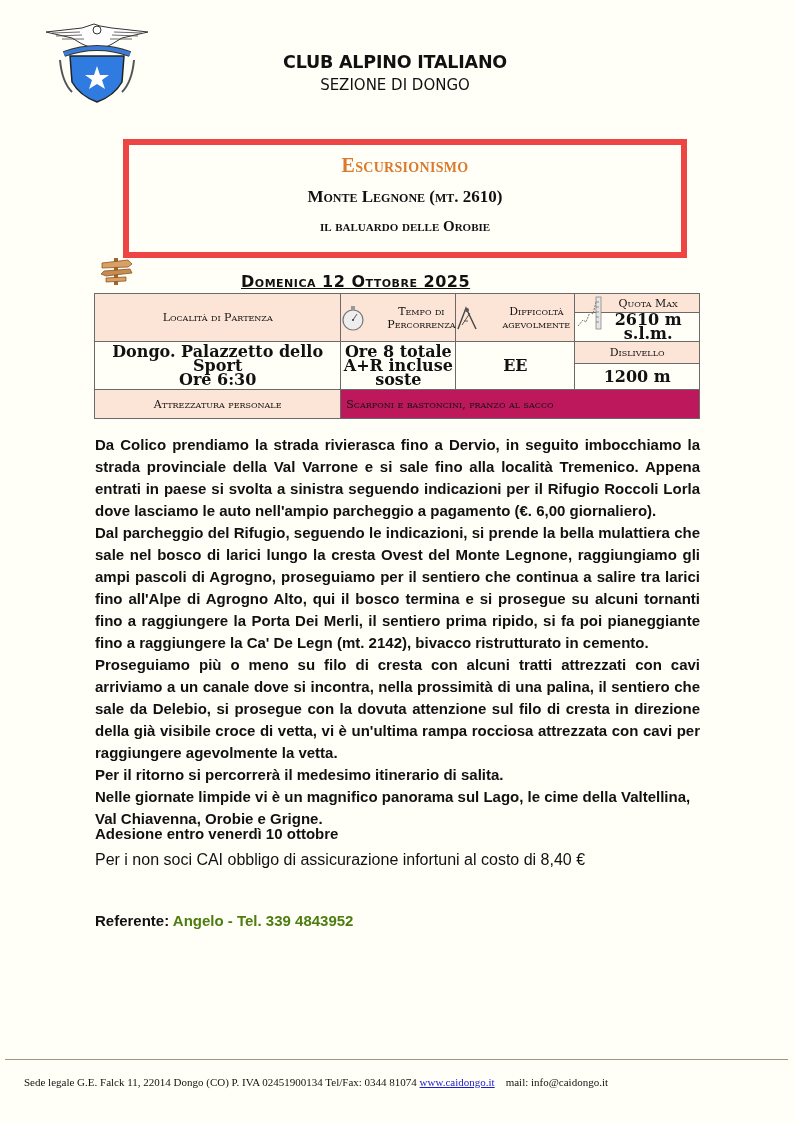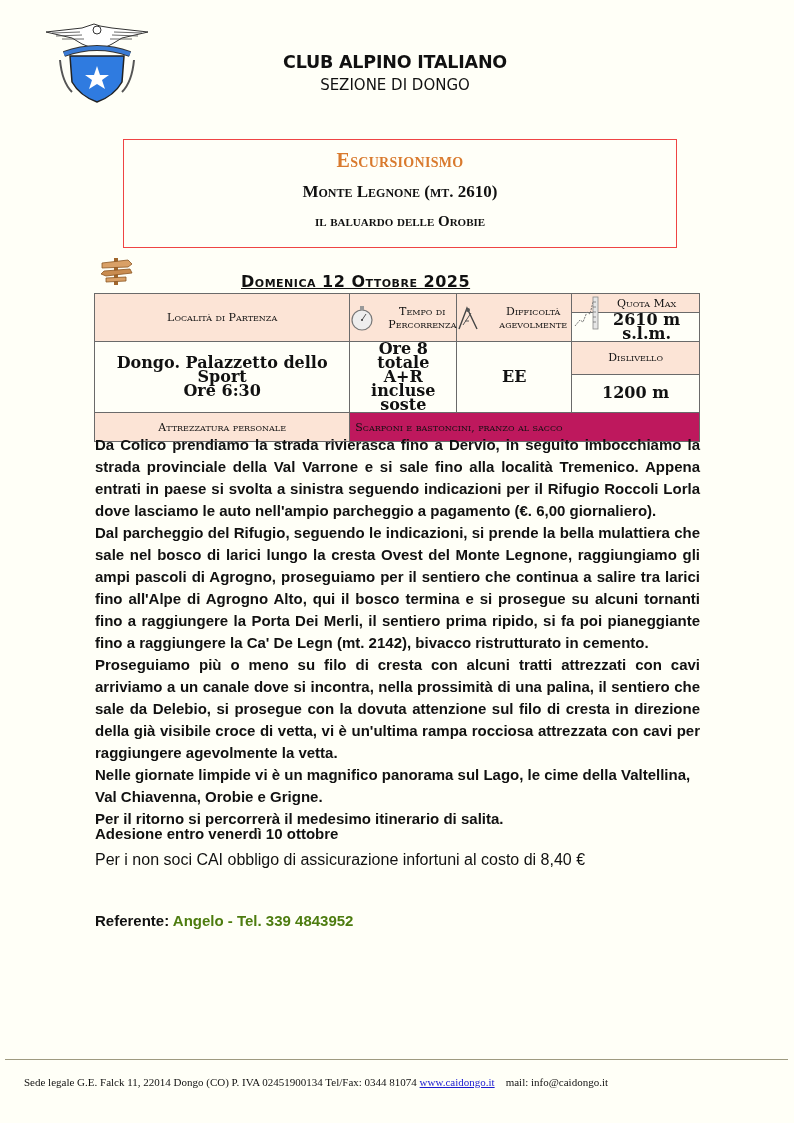--- a/index.html
+++ b/index.html
@@ -1,31 +1,31 @@
 <!DOCTYPE html>
 <html><head>
 <meta charset="utf-8">
 <style>
   html, body { margin:0; padding:0; }
   body { width:794px; height:1123px; background:#fffff7; position:relative; overflow:hidden; font-family:"Liberation Sans", sans-serif; color:#111; }
   .abs { position:absolute; }
   .logo { left:42px; top:22px; width:112px; width:110px; height:80px; }
   .club-title { left:240px; top:52px; width:310px; text-align:center; font-family:"DejaVu Sans", sans-serif; font-weight:bold; font-size:17.5px; letter-spacing:-0.2px; }
   .club-sub { left:240px; top:76px; width:310px; text-align:center; font-family:"DejaVu Sans", sans-serif; font-size:15px; }
-  .title-box { left:123px; top:139px; width:552px; height:107px; border:1px solid #ef4444; background:#fffff8; }
+  .title-box { left:123px; top:139px; width:552px; height:107px; border:6px solid #ef4444; background:#fffff8; }
   .esc { position:absolute; left:0; right:0; top:9px; text-align:center; font-family:"Liberation Serif", serif; font-weight:bold; color:#d97a2e; font-size:20px; font-variant:small-caps; letter-spacing:0.3px; }
   .monte { position:absolute; left:0; right:0; top:42px; text-align:center; font-family:"Liberation Serif", serif; font-weight:bold; font-size:17px; font-variant:small-caps; }
   .balu { position:absolute; left:0; right:0; top:73px; text-align:center; font-family:"Liberation Serif", serif; font-weight:bold; font-size:15px; font-variant:small-caps; }
   .signpost { left:98px; top:256px; width:38px; height:30px; }
   .date { left:241px; top:272px; font-family:"DejaVu Sans", sans-serif; font-weight:bold; font-size:16px; font-variant:small-caps; text-decoration:underline; letter-spacing:0.5px; }
   table.info { position:absolute; left:94px; top:293px; width:606px; border-collapse:collapse; font-family:"DejaVu Serif", serif; }
   table.info td { border:1px solid #6a6a6a; text-align:center; vertical-align:middle; padding:0; }
   .hdr { background:#fce4d6; font-variant:small-caps; font-size:11px; }
   .val { background:#fffff8; font-weight:bold; font-size:16px; line-height:14px; }
-  .cellflex { display:flex; align-items:center; justify-content:space-between; gap:9px; }
+  .cellflex { display:flex; align-items:center; justify-content:flex-start; gap:20px; }
   .body-text { left:95px; top:434px; width:605px; font-family:"Liberation Sans", sans-serif; font-size:15px; line-height:22px; text-align:justify; }
   .body-text p { margin:0;font-weight:bold; }
   .adesione { left:95px; top:825px; font-weight:bold; font-size:15px; }
   .nonsoci { left:95px; top:851px; font-size:16px; }
   .referente { left:95px; top:912px; font-weight:bold; font-size:15px; }
   .ref-red { color:#4d7c0f; }
   .hr { left:5px; top:1059px; width:783px; height:0; border-top:1.5px solid #9e9a80; }
   .footer { left:0; top:1076px; width:632px; text-align:center; font-family:"Liberation Serif", serif; font-size:11px; }
   .footer a { color:#1a1ad0; text-decoration:underline; }
 </style>
@@ -130,22 +130,22 @@
     <td class="hdr">Attrezzatura personale</td>
     <td colspan="3" style="text-align:left; padding-left:5px; font-variant:small-caps; font-size:11px; background:#be185d;">Scarponi e  bastoncini, pranzo al sacco</td>
   </tr>
 </tbody>
   </table>
 
 <div class="abs body-text">
   <p>Da Colico prendiamo la strada rivierasca fino a Dervio, in seguito imbocchiamo la strada provinciale della Val Varrone e si sale fino alla località Tremenico. Appena entrati in paese si svolta a sinistra seguendo indicazioni per il Rifugio Roccoli Lorla dove lasciamo le auto nell'ampio parcheggio a pagamento (€. 6,00 giornaliero).</p>
   <p>Dal parcheggio del Rifugio, seguendo le indicazioni, si prende la bella mulattiera che sale nel bosco di larici lungo la cresta Ovest del Monte Legnone, raggiungiamo gli ampi pascoli di Agrogno, proseguiamo per il sentiero che continua a salire tra larici fino all'Alpe di Agrogno Alto, qui il bosco termina e si prosegue su alcuni tornanti fino a raggiungere la Porta Dei Merli, il sentiero prima ripido, si fa poi pianeggiante fino a raggiungere la Ca' De Legn (mt. 2142), bivacco ristrutturato in cemento.</p>
   <p>Proseguiamo più o meno su filo di cresta con alcuni tratti attrezzati con cavi arriviamo a un canale dove si incontra, nella prossimità di una palina, il sentiero che sale da Delebio, si prosegue con la dovuta attenzione sul filo di cresta in direzione della già visibile croce di vetta, vi è un'ultima rampa rocciosa attrezzata con cavi per raggiungere agevolmente la vetta.</p>
+  <p style="text-align:left">Per il ritorno si percorrerà il medesimo itinerario di salita.</p>
   <p style="text-align:left">Nelle giornate limpide vi è un magnifico panorama sul Lago, le cime della Valtellina, Val Chiavenna, Orobie e Grigne.</p>
-  <p style="text-align:left">Per il ritorno si percorrerà il medesimo itinerario di salita.</p>
 </div>
 
 <div class="abs adesione">Adesione entro venerdì 10 ottobre</div>
 <div class="abs nonsoci">Per i non soci CAI obbligo di assicurazione infortuni al costo di 8,40 €</div>
 
 <div class="abs referente">
   <span>Referente: </span><span class="ref-red">Angelo - Tel. 339 4843952</span>
 </div>
 
 <div class="abs hr"></div>

